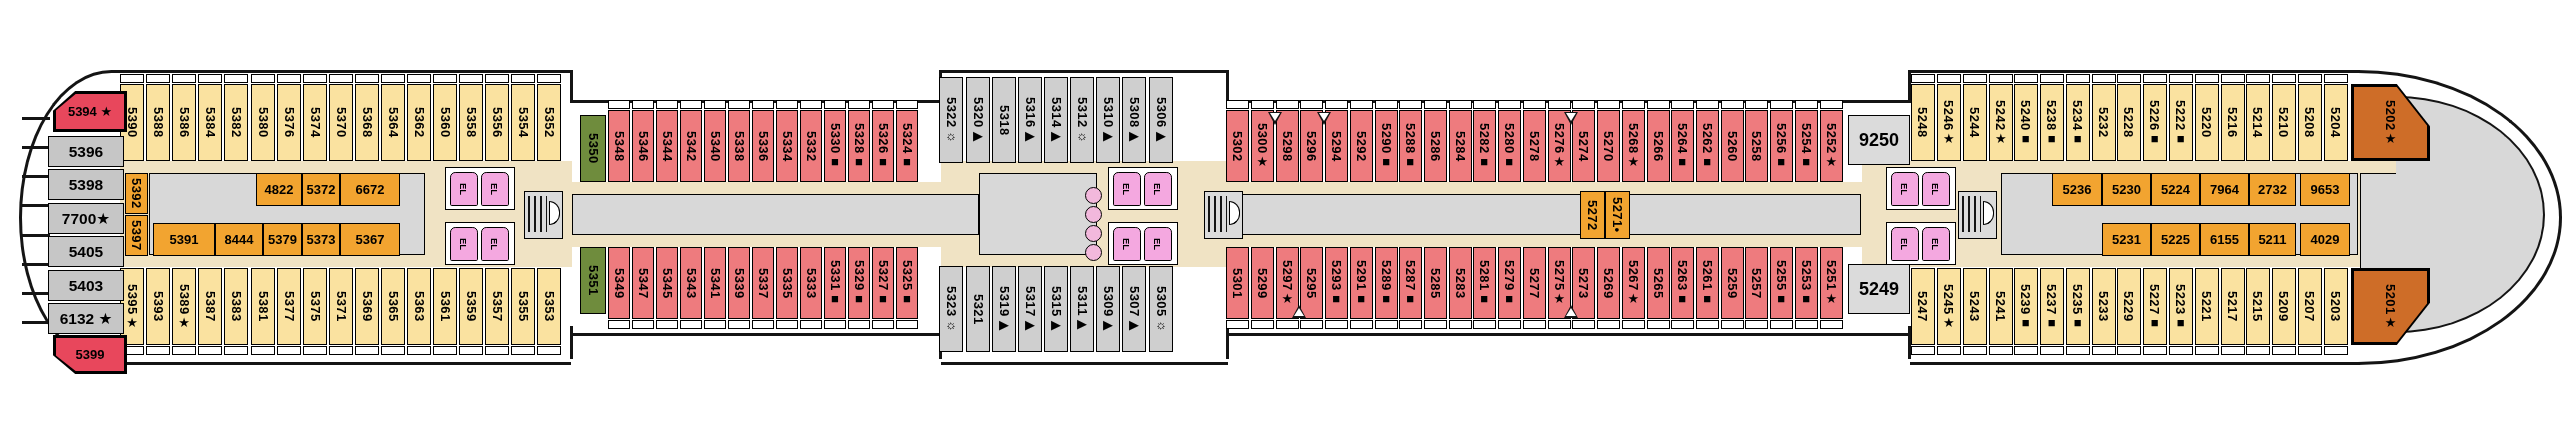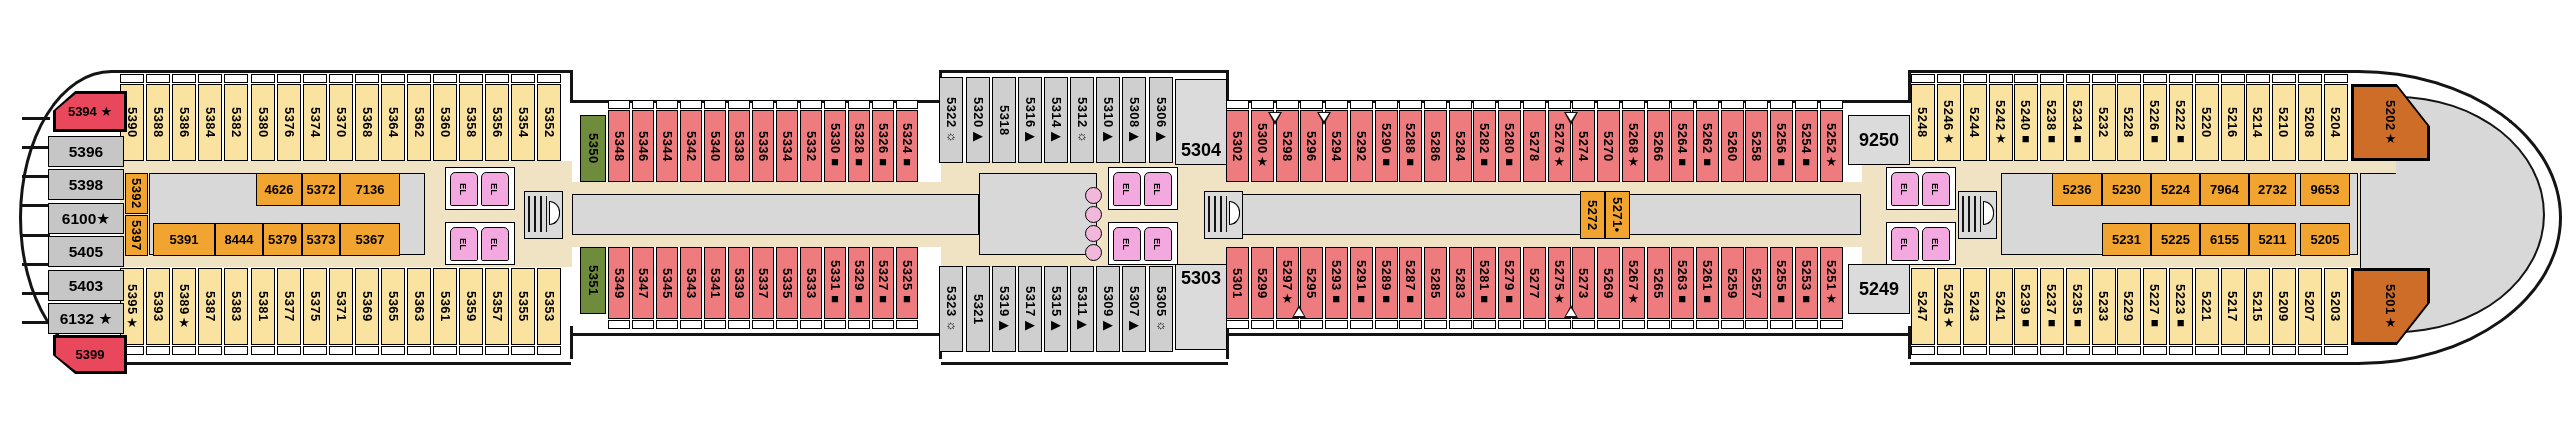--- a/index.html
+++ b/index.html
@@ -408,54 +408,52 @@
     <div class="c v yellow" style="left: 2298px; top: 268px; width: 23.6px; height: 77px;">5207</div>
     <div class="bal" style="left: 2298px; top: 346px; width: 23.6px; height: 9.4px;"></div>
     <div class="c v yellow" style="left: 2324px; top: 268px; width: 23.6px; height: 77px;">5203</div>
     <div class="bal" style="left: 2324px; top: 346px; width: 23.6px; height: 9.4px;"></div>
     <div class="c v green" style="left: 580px; top: 115px; width: 26px; height: 67px;">5350</div>
     <div class="c v green" style="left: 580px; top: 247px; width: 26px; height: 67px;">5351</div>
     <div class="c v oint" style="left: 125px; top: 173px; width: 23px; height: 41px;">5392</div>
     <div class="c v oint" style="left: 125px; top: 215px; width: 23px; height: 41px;">5397</div>
     <div class="c v oint" style="left: 1580px; top: 191px; width: 25px; height: 48px;">5272</div>
     <div class="c v oint" style="left: 1605px; top: 191px; width: 25px; height: 48px;">5271•</div>
-    <div class="c hz oint" style="left: 256px; top: 173px; width: 46px; height: 33px;">4626</div>
+    <div class="c hz oint" style="left: 256px; top: 173px; width: 46px; height: 33px;">4822</div>
     <div class="c hz oint" style="left: 302px; top: 173px; width: 38px; height: 33px;">5372</div>
-    <div class="c hz oint" style="left: 340px; top: 173px; width: 60px; height: 33px;">7136</div>
+    <div class="c hz oint" style="left: 340px; top: 173px; width: 60px; height: 33px;">6672</div>
     <div class="c hz oint" style="left: 153px; top: 223px; width: 62px; height: 33px;">5391</div>
     <div class="c hz oint" style="left: 215px; top: 223px; width: 48px; height: 33px;">8444</div>
     <div class="c hz oint" style="left: 263px; top: 223px; width: 39px; height: 33px;">5379</div>
     <div class="c hz oint" style="left: 302px; top: 223px; width: 38px; height: 33px;">5373</div>
     <div class="c hz oint" style="left: 340px; top: 223px; width: 60px; height: 33px;">5367</div>
     <div class="c hz oint" style="left: 2052px; top: 173px; width: 50px; height: 33px;">5236</div>
     <div class="c hz oint" style="left: 2102px; top: 173px; width: 49px; height: 33px;">5230</div>
     <div class="c hz oint" style="left: 2151px; top: 173px; width: 49px; height: 33px;">5224</div>
     <div class="c hz oint" style="left: 2200px; top: 173px; width: 49px; height: 33px;">7964</div>
     <div class="c hz oint" style="left: 2249px; top: 173px; width: 47px; height: 33px;">2732</div>
     <div class="c hz oint" style="left: 2300px; top: 173px; width: 50px; height: 33px;">9653</div>
     <div class="c hz oint" style="left: 2102px; top: 223px; width: 49px; height: 33px;">5231</div>
     <div class="c hz oint" style="left: 2151px; top: 223px; width: 49px; height: 33px;">5225</div>
     <div class="c hz oint" style="left: 2200px; top: 223px; width: 49px; height: 33px;">6155</div>
     <div class="c hz oint" style="left: 2249px; top: 223px; width: 47px; height: 33px;">5211</div>
-    <div class="c hz oint" style="left: 2300px; top: 223px; width: 50px; height: 33px;">5205</div>
-    <div class="room lab-bottom" style="left: 1175px; top: 79px; width: 52px; height: 86px;">5304</div>
-    <div class="room lab-top" style="left: 1175px; top: 264px; width: 52px; height: 86px;">5303</div>
+    <div class="c hz oint" style="left: 2300px; top: 223px; width: 50px; height: 33px;">4029</div>
     <div class="room " style="left: 1848px; top: 115px; width: 62px; height: 50px;">9250</div>
     <div class="room " style="left: 1848px; top: 264px; width: 62px; height: 50px;">5249</div>
     <div class="clipwrap" style="left: 53px; top: 91px; width: 74px; height: 41px;">
       <div class="bg" style="clip-path: polygon(30% 0px, 100% 0px, 100% 100%, 0px 100%, 0px 48%);"></div>
       <div class="fg hz" style="clip-path: polygon(30% 0px, 100% 0px, 100% 100%, 0px 100%, 0px 48%); background: rgb(232, 71, 92);">5394 ★</div>
     </div>
     <div class="clipwrap" style="left: 53px; top: 335px; width: 74px; height: 39px;">
       <div class="bg" style="clip-path: polygon(0px 0px, 100% 0px, 100% 100%, 30% 100%, 0px 52%);"></div>
       <div class="fg hz" style="clip-path: polygon(0px 0px, 100% 0px, 100% 100%, 30% 100%, 0px 52%); background: rgb(232, 71, 92);">5399</div>
     </div>
     <div class="c hz stackc" style="left: 48px; top: 136px; width: 76px; height: 31px; font-size: 15.5px;">5396</div>
     <div class="c hz stackc" style="left: 48px; top: 169px; width: 76px; height: 31px; font-size: 15.5px;">5398</div>
-    <div class="c hz stackc" style="left: 48px; top: 203px; width: 76px; height: 31px; font-size: 15.5px;">6100★</div>
+    <div class="c hz stackc" style="left: 48px; top: 203px; width: 76px; height: 31px; font-size: 15.5px;">7700★</div>
     <div class="c hz stackc" style="left: 48px; top: 236px; width: 76px; height: 31px; font-size: 15.5px;">5405</div>
     <div class="c hz stackc" style="left: 48px; top: 270px; width: 76px; height: 31px; font-size: 15.5px;">5403</div>
     <div class="c hz stackc" style="left: 48px; top: 303px; width: 76px; height: 31px; font-size: 15.5px;">6132 ★</div>
     <div class="clipwrap" style="left: 2351px; top: 84px; width: 79px; height: 77px;">
       <div class="bg" style="clip-path: polygon(0px 0px, 58% 0px, 100% 55%, 100% 100%, 0px 100%);"></div>
       <div class="fg v" style="clip-path: polygon(0px 0px, 58% 0px, 100% 55%, 100% 100%, 0px 100%); background: rgb(206, 109, 40);">5202★</div>
     </div>
     <div class="clipwrap" style="left: 2351px; top: 268px; width: 79px; height: 77px;">
       <div class="bg" style="clip-path: polygon(0px 0px, 100% 0px, 100% 45%, 58% 100%, 0px 100%);"></div>
       <div class="fg v" style="clip-path: polygon(0px 0px, 100% 0px, 100% 45%, 58% 100%, 0px 100%); background: rgb(206, 109, 40);">5201★</div>

